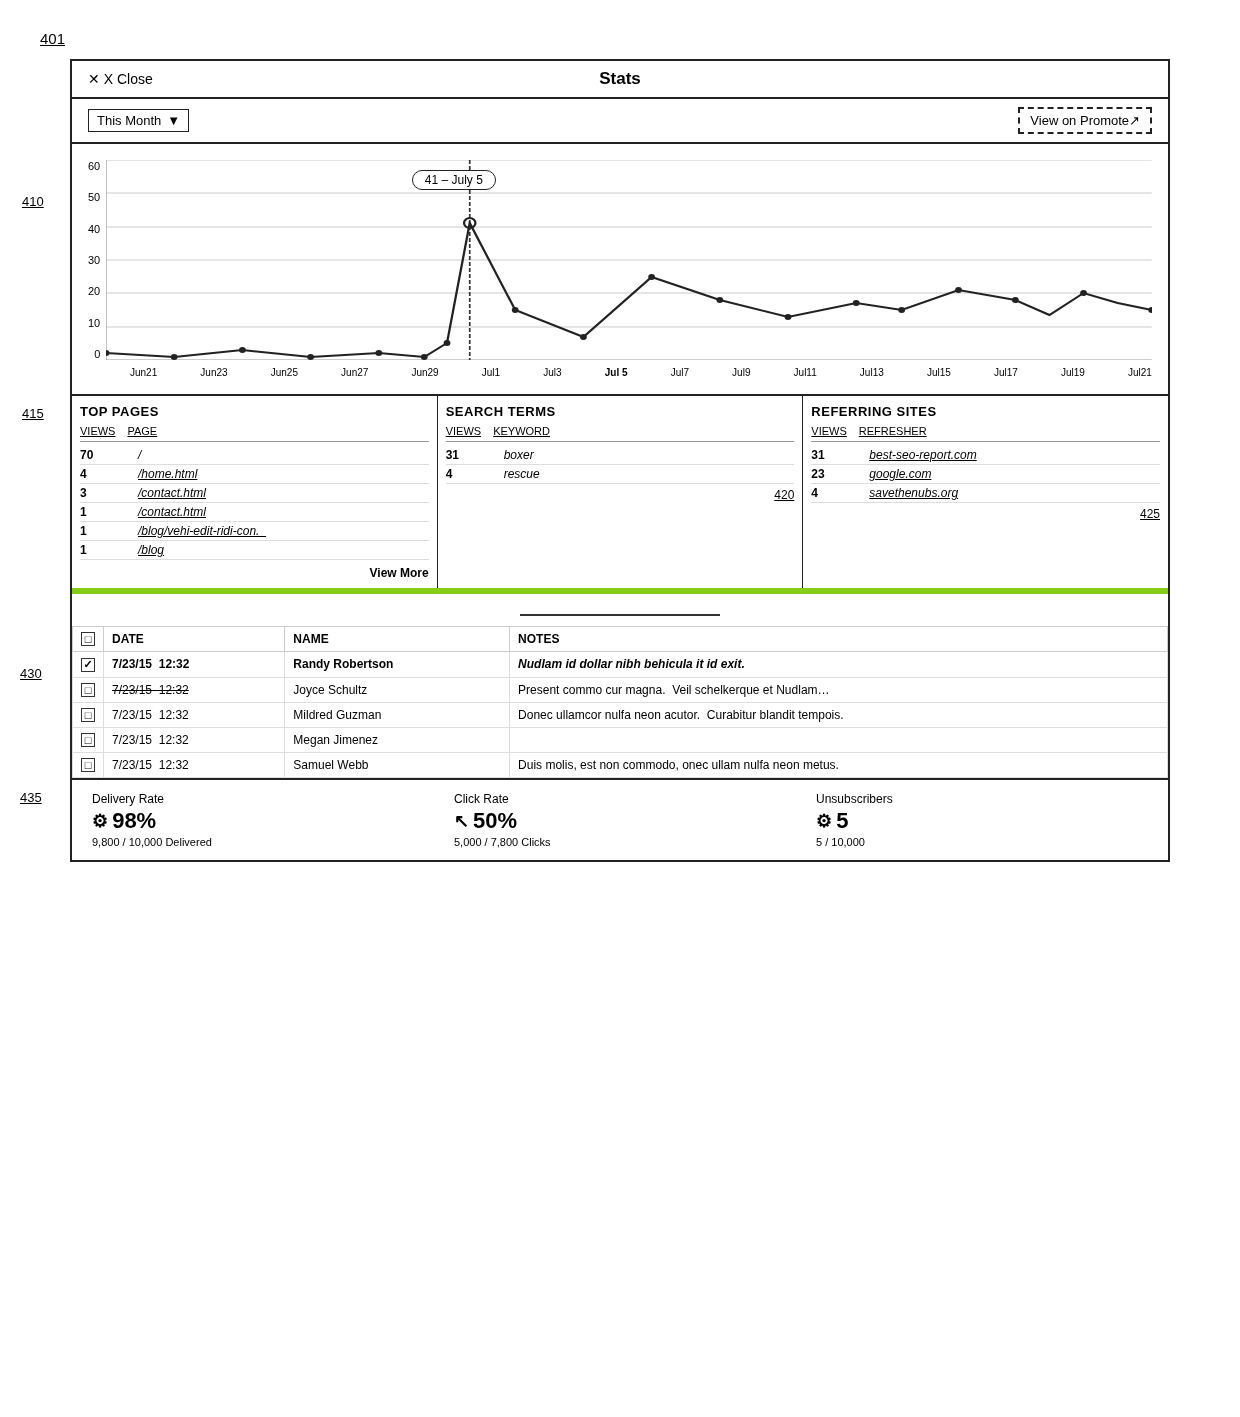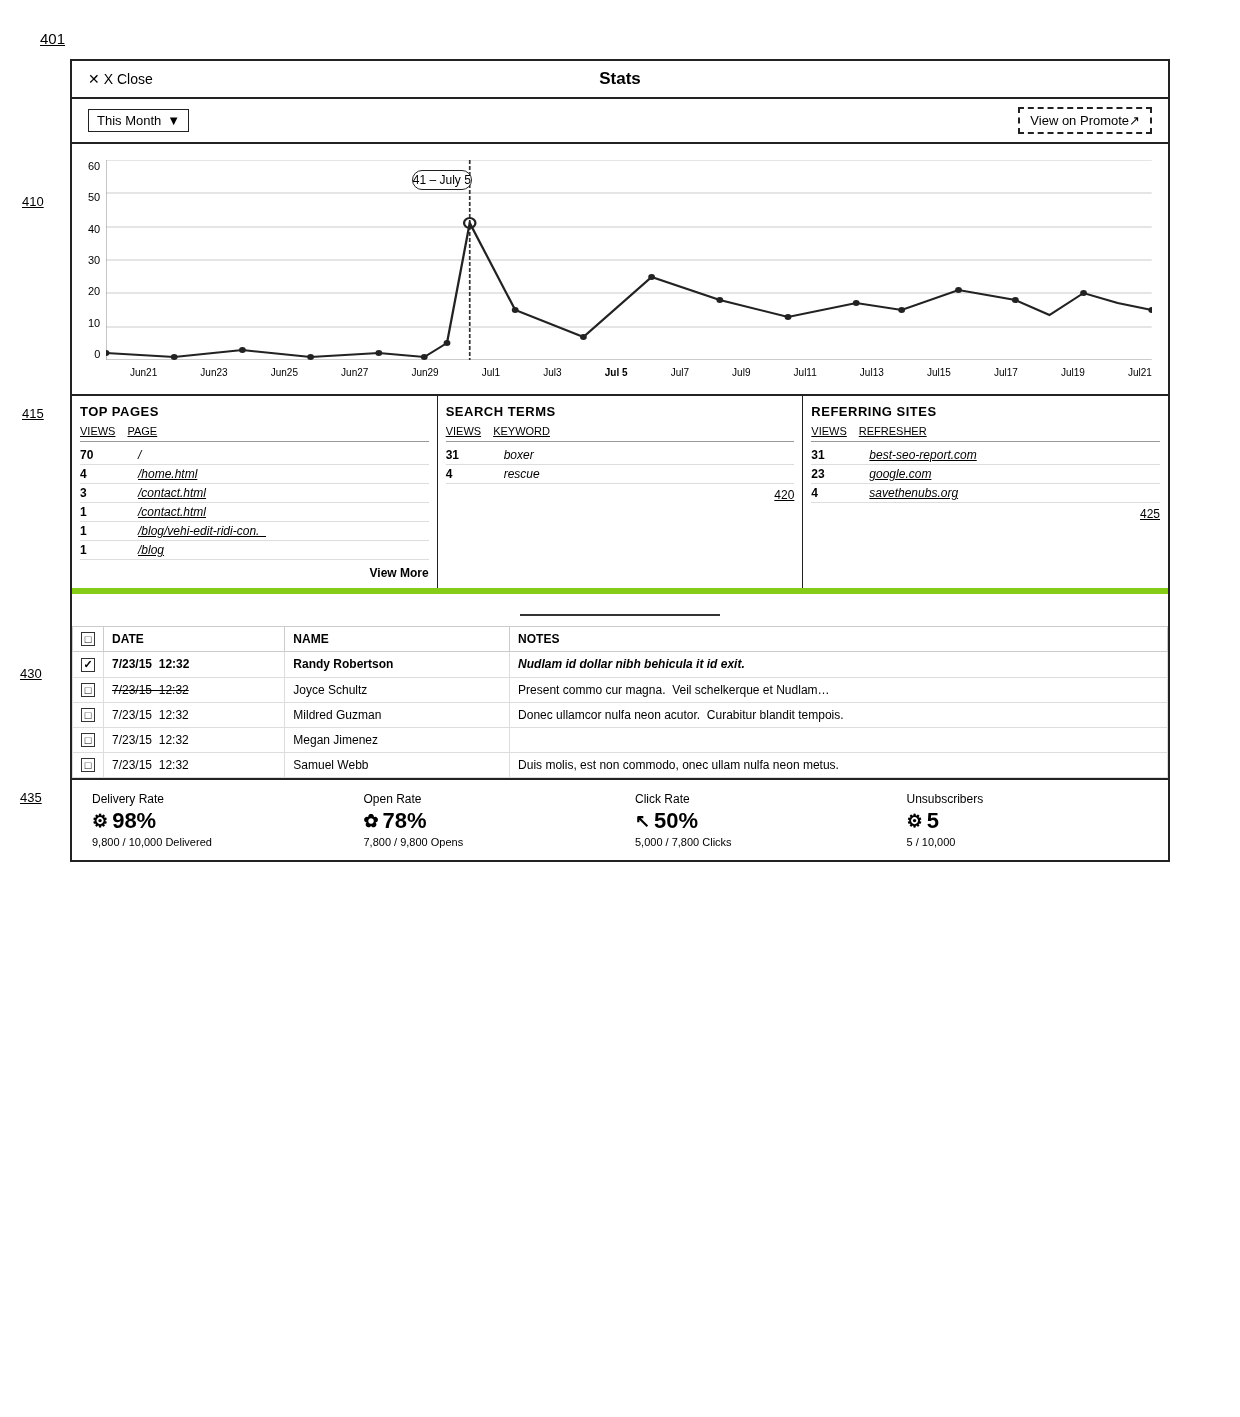--- a/index.html
+++ b/index.html
@@ -368,21 +368,21 @@
             <circle cx="600" cy="157" r="3" fill="#222"></circle>
             <circle cx="660" cy="143" r="3" fill="#222"></circle>
             <circle cx="700" cy="150" r="3" fill="#222"></circle>
             <circle cx="750" cy="130" r="3" fill="#222"></circle>
             <circle cx="800" cy="140" r="3" fill="#222"></circle>
             <circle cx="860" cy="133" r="3" fill="#222"></circle>
             <circle cx="920" cy="150" r="3" fill="#222"></circle>
           </svg>
           
           <div style="position:absolute; top:10px; left:calc(34% - 50px);">
-            <div style="background:#fff; border:1.5px solid #222; border-radius:12px; padding:2px 0; font-size:12px; white-space:nowrap;">41 – July 5</div>
+            <div style="background:#fff; border:1.5px solid #222; border-radius:12px; padding:2px 12px; font-size:12px; white-space:nowrap;">41 – July 5</div>
           </div>
         </div>
       </div>
 
       <div class="x-axis">
         <span>Jun21</span>
         <span>Jun23</span>
         <span>Jun25</span>
         <span>Jun27</span>
         <span>Jun29</span>
@@ -542,28 +542,20 @@
 
       <div class="metric-item">
         <span class="metric-label">Delivery Rate</span>
         <div class="metric-value">
           <span class="metric-icon">⚙</span>
           <span>98%</span>
         </div>
         <span class="metric-sub">9,800 / 10,000 Delivered</span>
       </div>
 
-      <div class="metric-item">
-        <span class="metric-label">Open Rate</span>
-        <div class="metric-value">
-          <span class="metric-icon">✿</span>
-          <span>78%</span>
-        </div>
-        <span class="metric-sub">7,800 / 9,800 Opens</span>
-      </div>
 
       <div class="metric-item">
         <span class="metric-label">Click Rate</span>
         <div class="metric-value">
           <span class="metric-icon">↖</span>
           <span>50%</span>
         </div>
         <span class="metric-sub">5,000 / 7,800 Clicks</span>
       </div>
 

